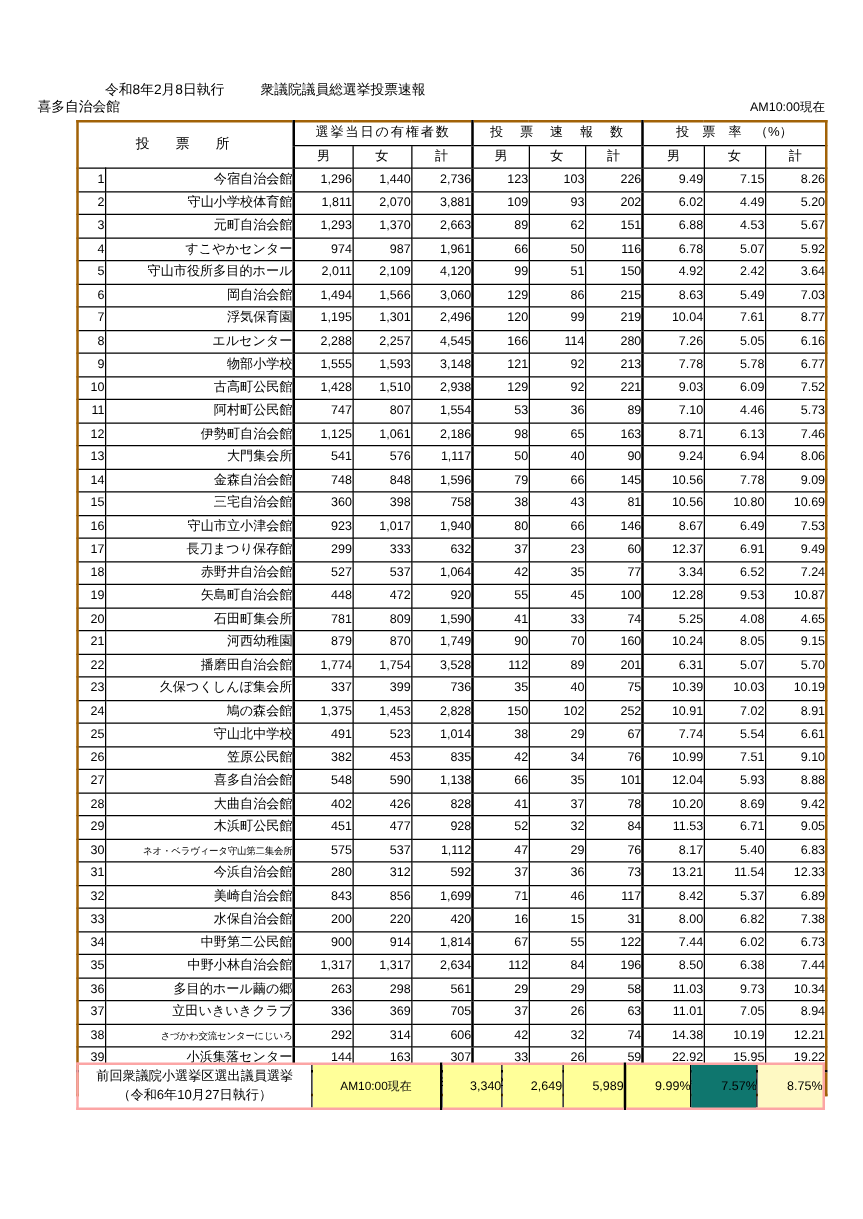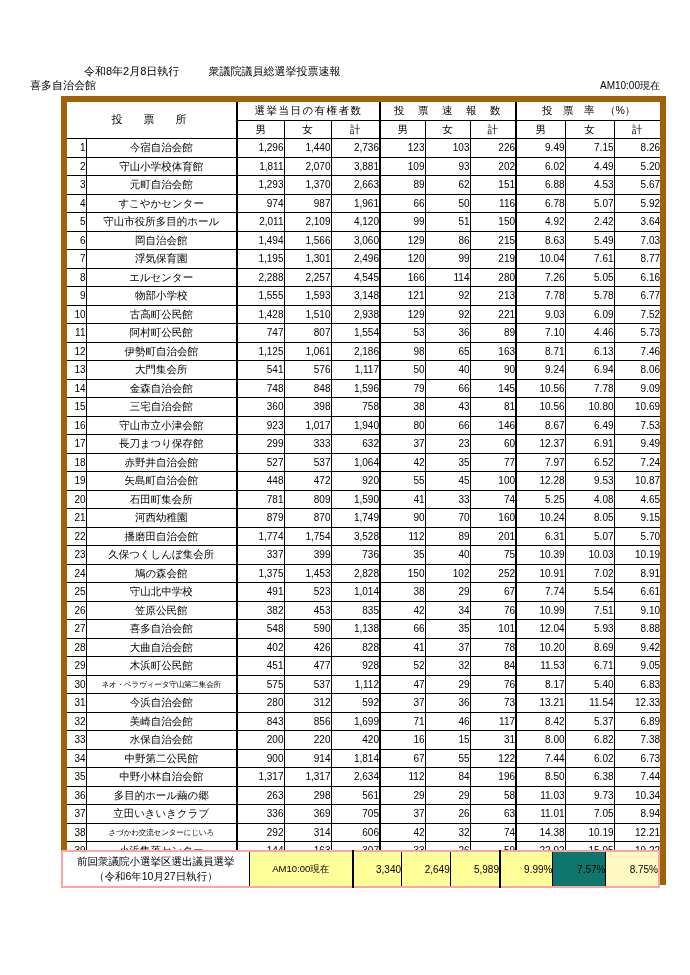--- a/index.html
+++ b/index.html
@@ -62,21 +62,21 @@
     height: 17.5px;
     line-height: 17.5px;
     font-weight: normal;
     vertical-align: middle;
     overflow: hidden;
     white-space: nowrap;
   }
   
   .tblwrap { outline: none; }
   table.main {
-    border: 6px solid #a16207;
+    border: 2px solid #a16207;
   }
   
   .vthick-l { border-left: 2px solid #000 !important; }
   .hthick-t { border-top: 2px solid #000 !important; }
 
   th.grp {
     text-align: center;
     font-size: 10.5px;
     letter-spacing: 1.5px;
   }
@@ -89,21 +89,21 @@
     text-align: right;
     padding-right: 3px;
     font-size: 10px;
   }
   td.idx {
     text-align: right;
     padding-right: 2px;
     font-size: 10px;
   }
   td.place {
-    text-align: center;
+    text-align: right;
     padding-left: 2px;
     font-size: 10.5px;
   }
   td.place.small { font-size: 7.6px; letter-spacing: -0.2px; }
   td.total-label {
     text-align: center;
     font-size: 10.5px;
     letter-spacing: 2px;
   }
   th.place-head {
@@ -423,21 +423,21 @@
           </tr>
           <tr>
             <td class="idx">18</td>
             <td class="place">赤野井自治会館</td>
             <td class="num vthick-l">527</td>
             <td class="num">537</td>
             <td class="num">1,064</td>
             <td class="num vthick-l">42</td>
             <td class="num">35</td>
             <td class="num">77</td>
-            <td class="num vthick-l">7.97</td>
+            <td class="num vthick-l">3.34</td>
             <td class="num">6.52</td>
             <td class="num">7.24</td>
           </tr>
           <tr>
             <td class="idx">19</td>
             <td class="place">矢島町自治会館</td>
             <td class="num vthick-l">448</td>
             <td class="num">472</td>
             <td class="num">920</td>
             <td class="num vthick-l">55</td>

